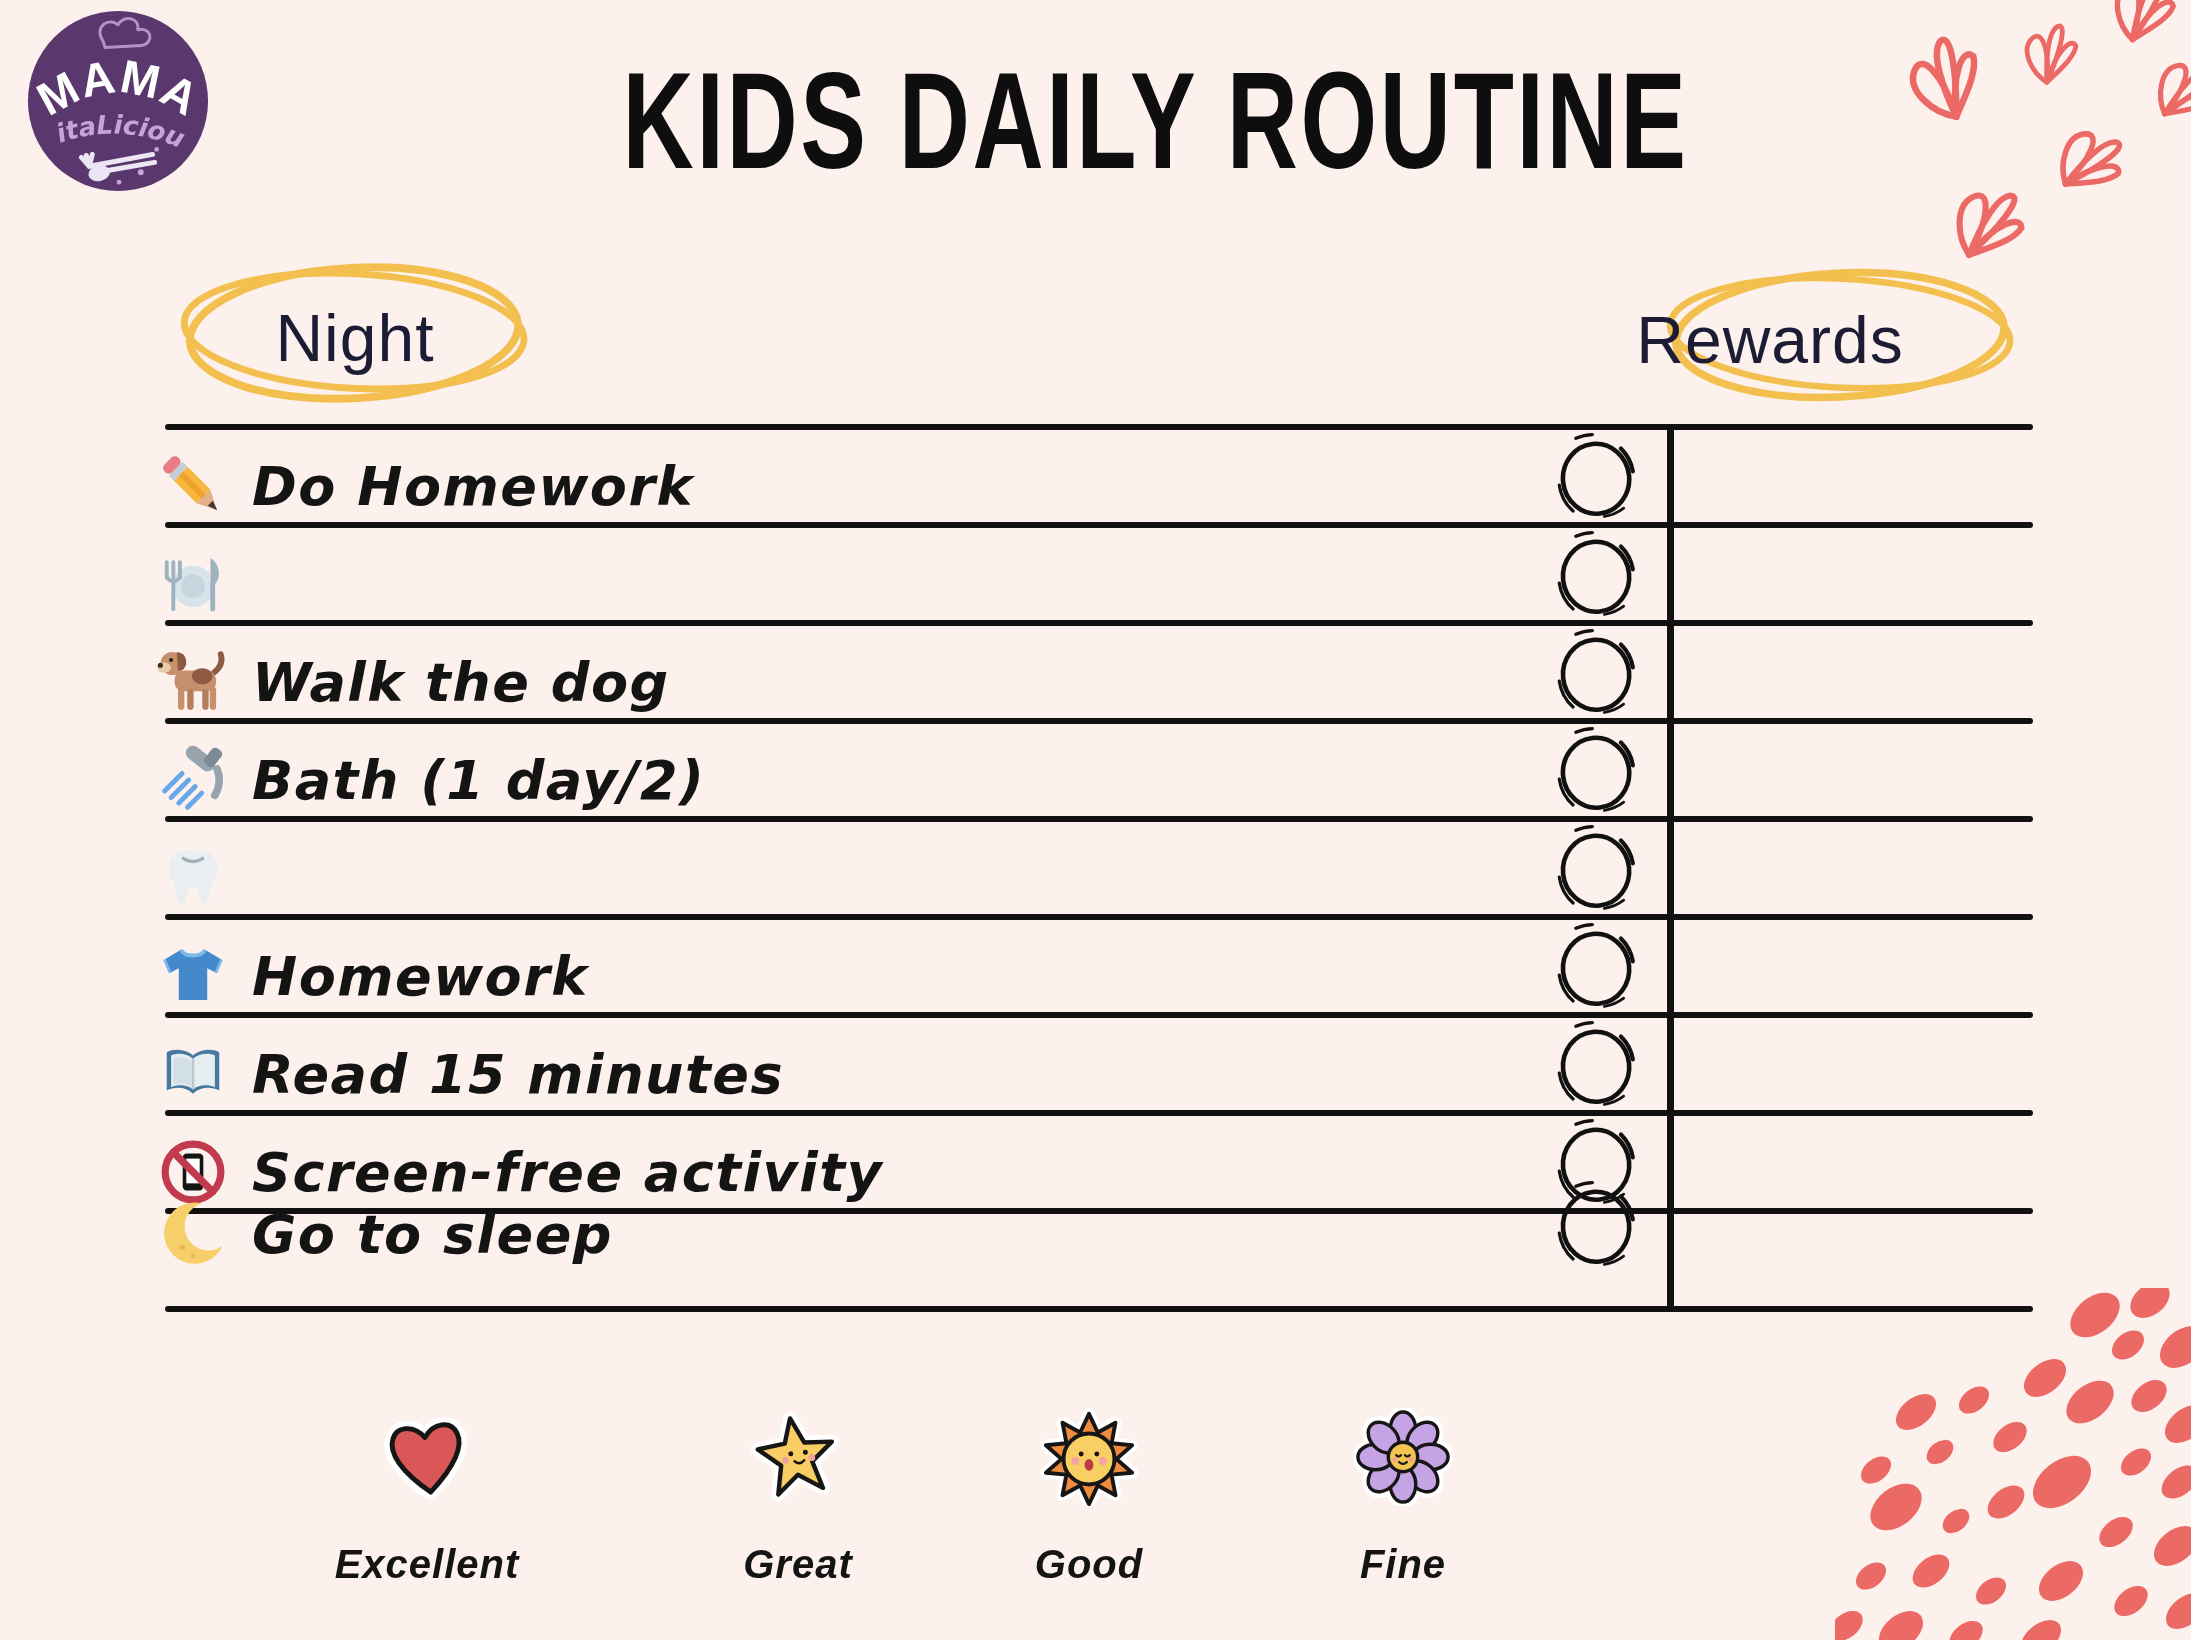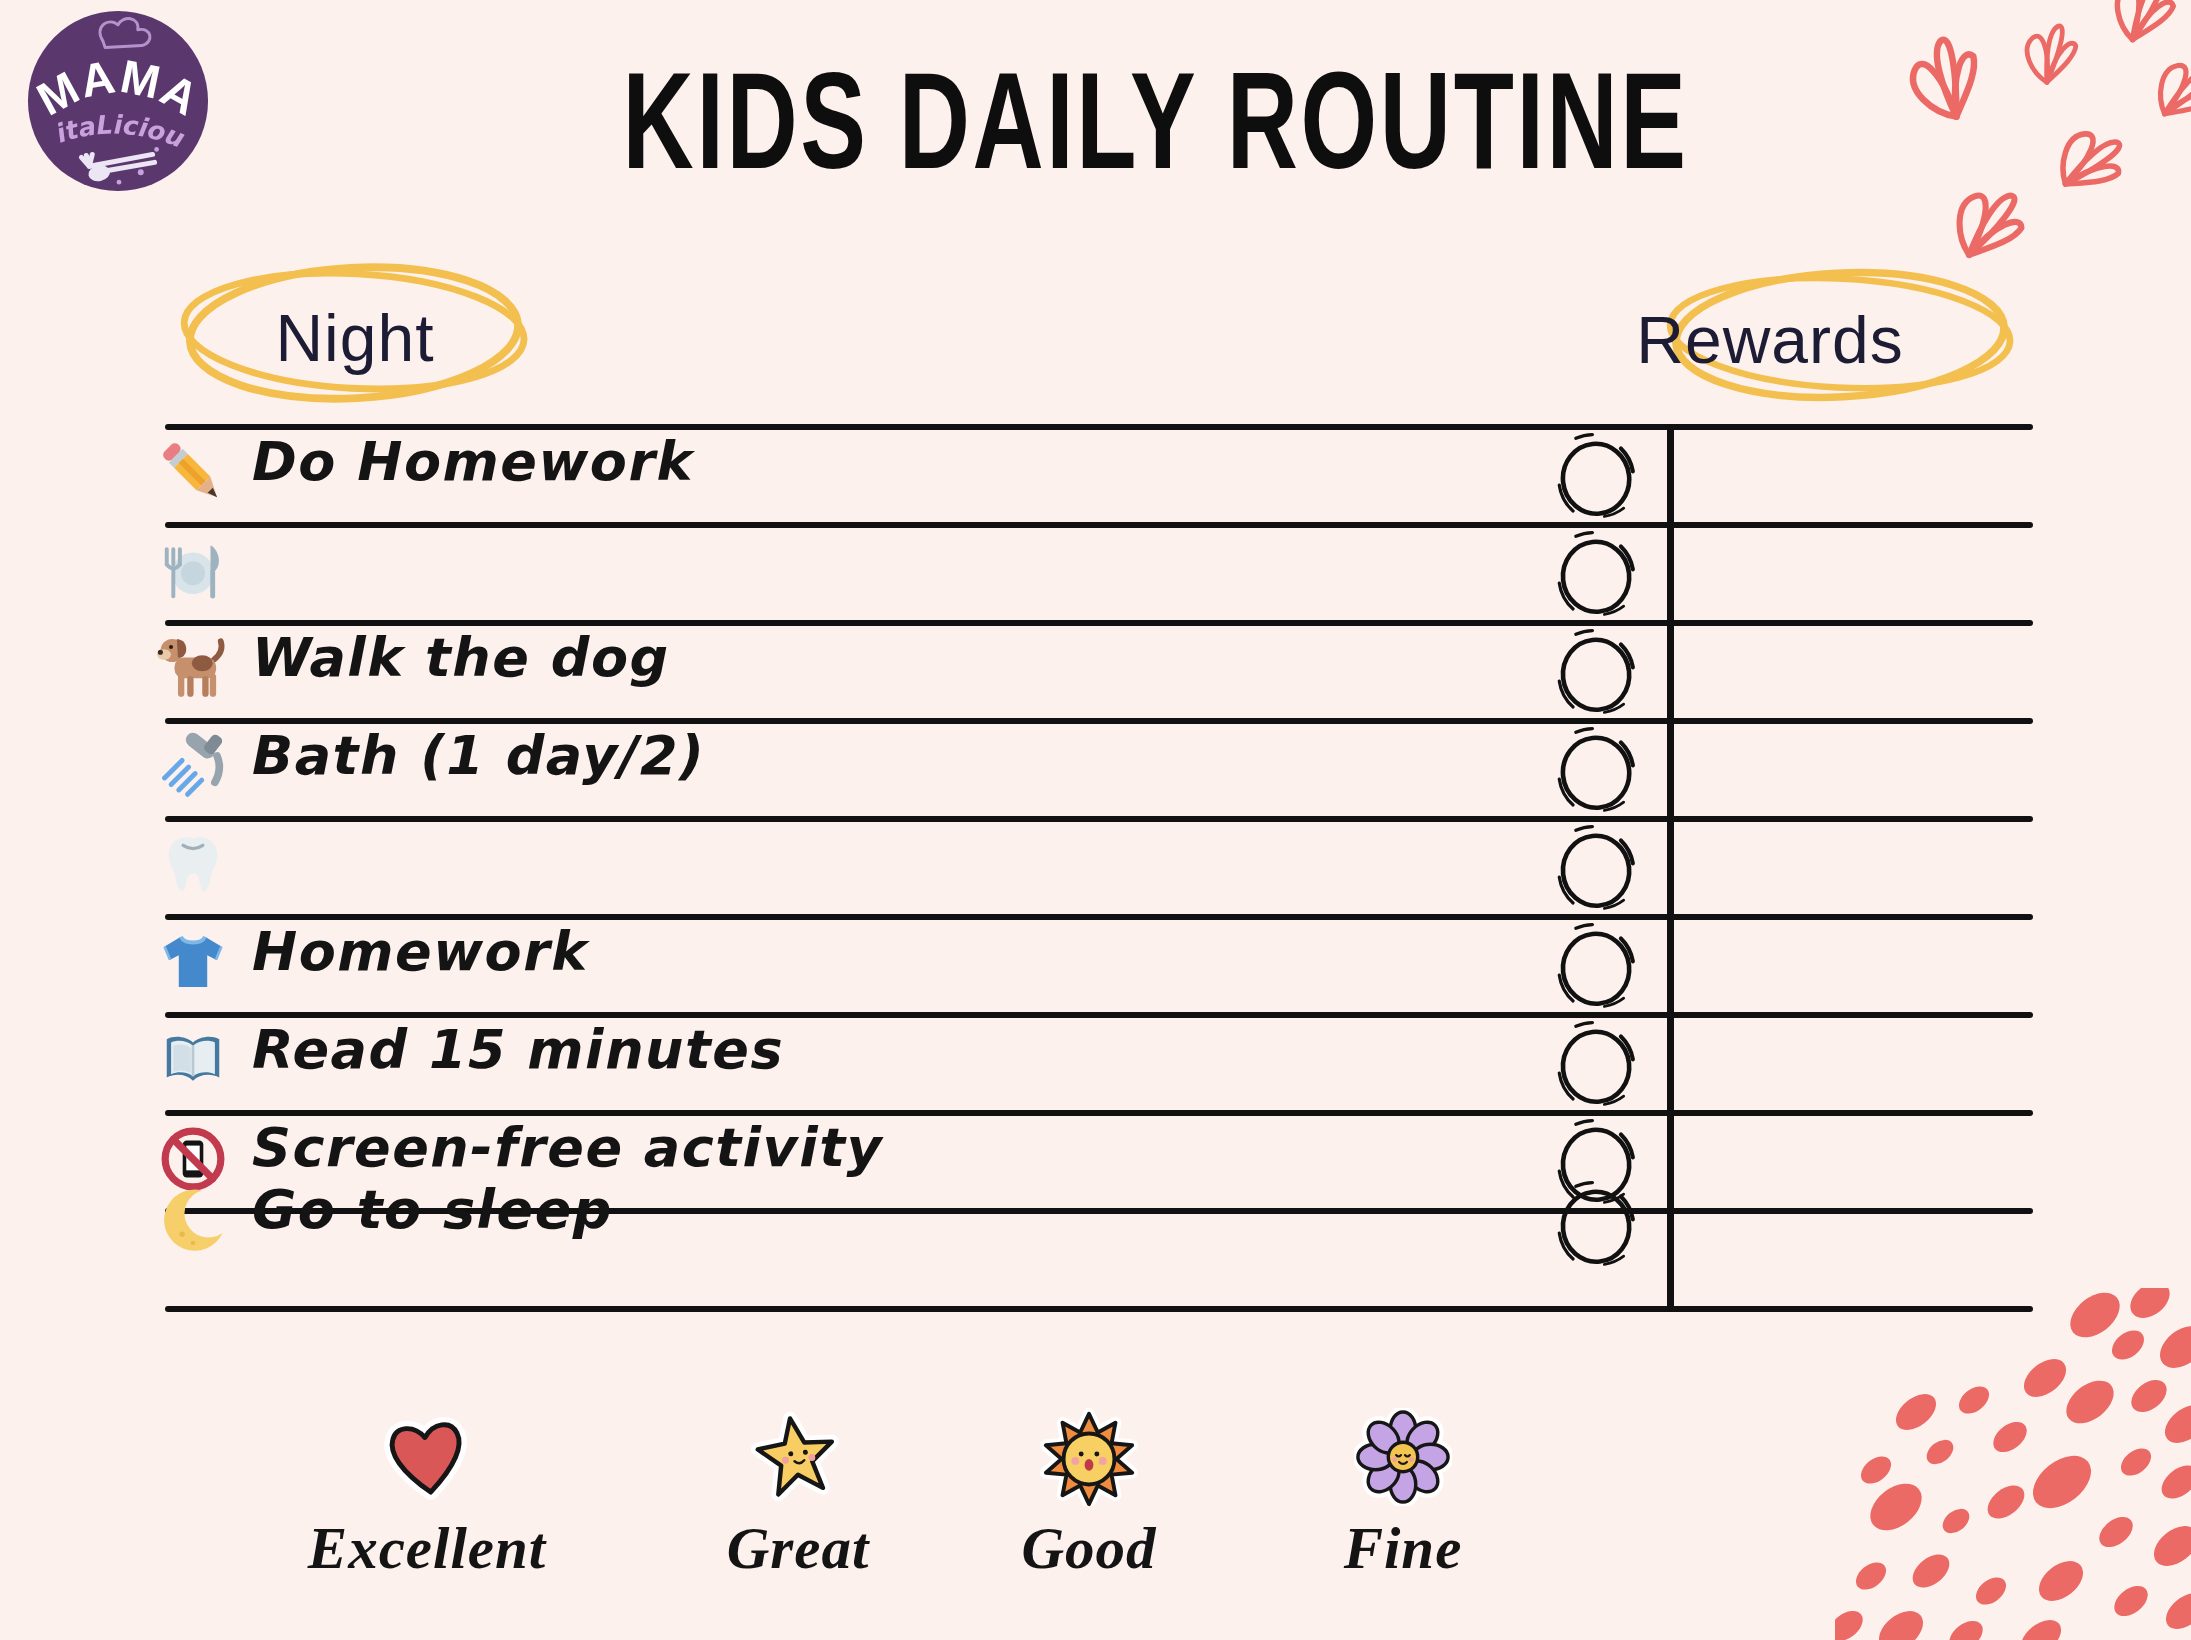--- a/index.html
+++ b/index.html
@@ -38,39 +38,39 @@
   .col-label{
     position:absolute;font-size:66px;color:var(--header-text);
     letter-spacing:1px;white-space:nowrap;text-align:center;
   }
   .night-label{left:190px;top:300px;width:330px;}
   .rewards-label{left:1608px;top:302px;width:324px;}
 
   
   .hline{position:absolute;left:165px;width:1868px;height:6px;background:var(--ink);border-radius:3px;}
   .vline{position:absolute;left:1667px;top:424px;width:7px;height:888px;background:var(--ink);}
-  .row{position:absolute;left:150px;width:1882px;height:112px;display:flex;align-items:flex-start;}
+  .row{position:absolute;left:150px;width:1882px;height:112px;display:flex;align-items:center;}
   .row .icon{width:86px;height:86px;display:flex;align-items:center;justify-content:center;flex:none;}
   .row .label{
     margin-left:16px;
     font-family:"DejaVu Sans",sans-serif;font-style:italic;font-weight:700;
     font-size:54px;letter-spacing:1.5px;color:#141414;white-space:nowrap;
   }
   .checkbox{position:absolute;left:1401px;top:0;width:92px;height:92px;}
   .reward-cell{position:absolute;left:1524px;top:0;width:358px;height:92px;}
 
   
   .legend-item{
     position:absolute;top:1408px;width:260px;
     display:flex;flex-direction:column;align-items:center;gap:8px;
   }
   .legend-icon{width:98px;height:98px;display:flex;align-items:center;justify-content:center;}
   .legend-label{
-    font-family:Liberation Serif, serif;font-style:italic;font-weight:700;
-    font-size:59px;color:#141414;letter-spacing:1px;white-space:nowrap;
+    font-family:Liberation Sans, sans-serif;font-style:italic;font-weight:700;
+    font-size:40px;color:#141414;letter-spacing:1px;white-space:nowrap;margin-top:28px;
   }
 
   .dots{left:1835px;top:1288px;width:356px;height:352px;}
 </style>
 </head>
 <body>
 
 <div class="page">
 
   <svg width="0" height="0" style="position:absolute" aria-hidden="true">

